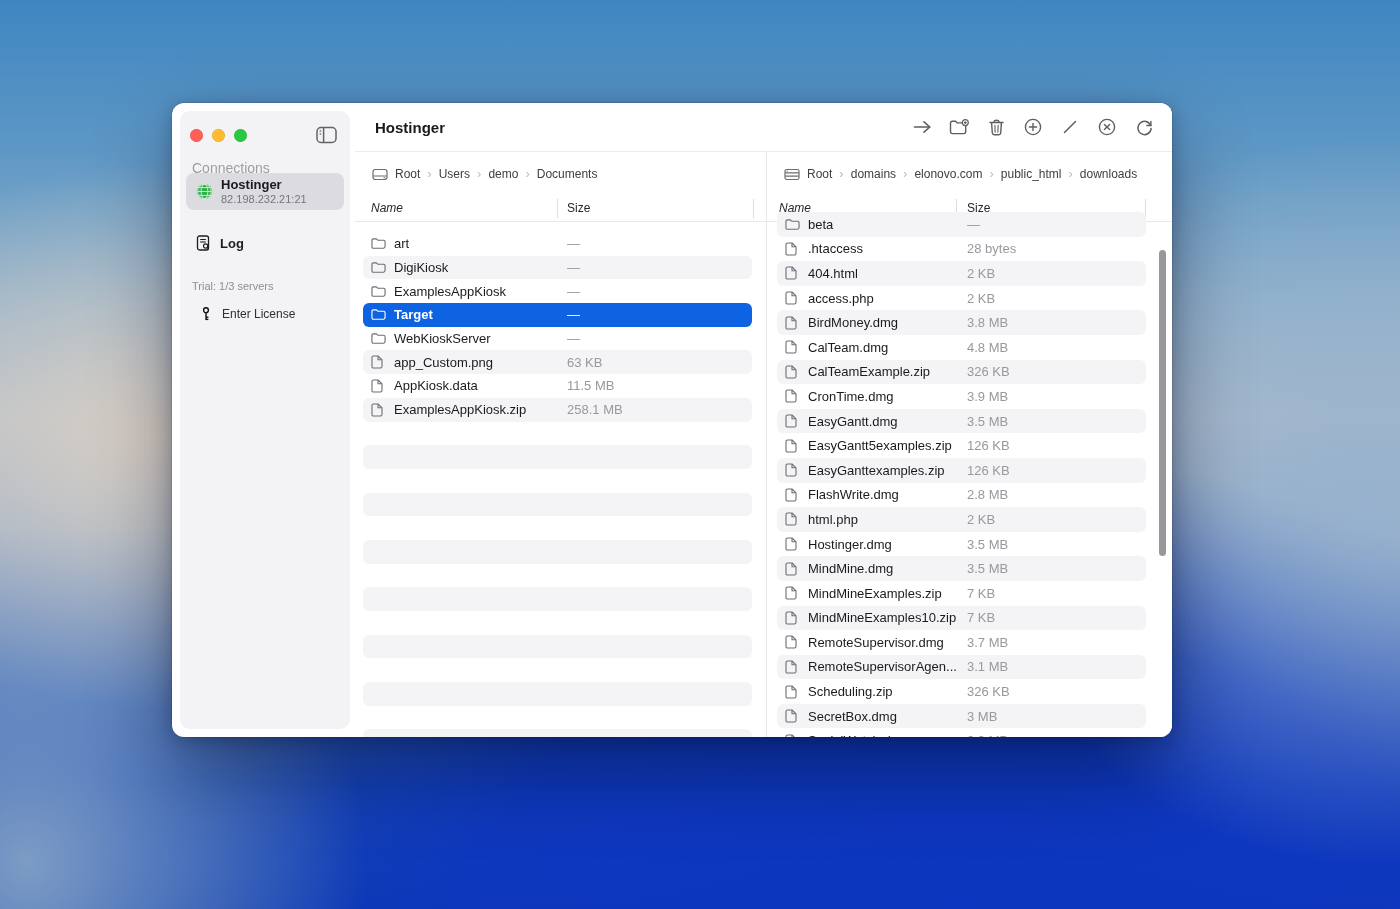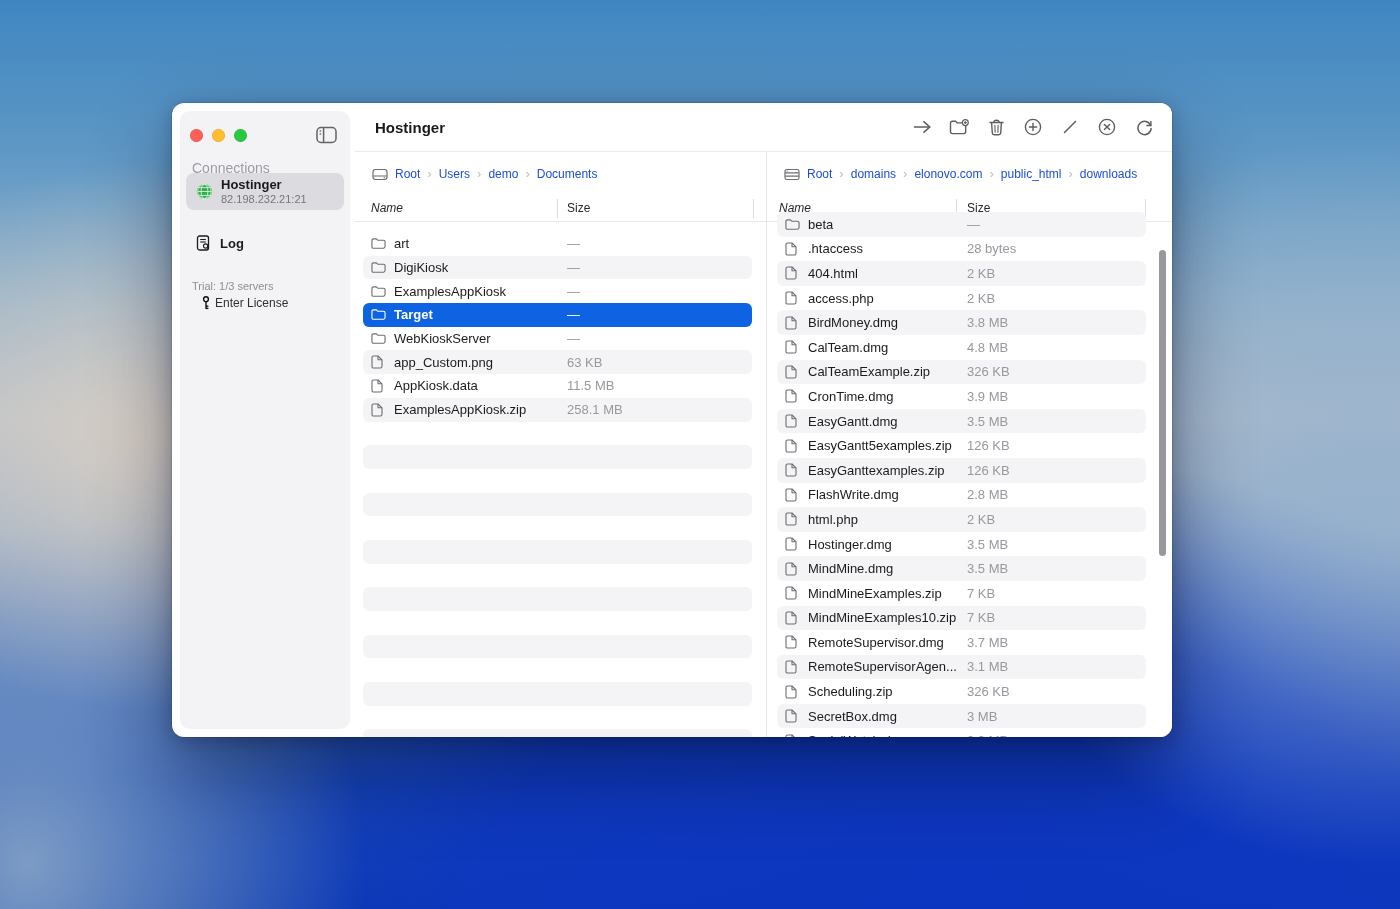--- a/index.html
+++ b/index.html
@@ -37,38 +37,38 @@
   .conn-item{
     position:absolute; left:6px; top:62px; width:158px; height:37px;
     background:#dcdbe0; border-radius:8px; display:flex; align-items:center; padding:0 10px; gap:8px;
   }
   .conn-text{ line-height:1.15; }
   .conn-name{ font-size:13px; font-weight:700; color:#1a1a1e; }
   .conn-addr{ font-size:11px; color:#76767c; }
   .log-item{ position:absolute; left:6px; top:118px; width:158px; height:28px; display:flex; align-items:center; padding:0 10px; gap:9px; }
   .log-label{ font-size:13px; font-weight:600; color:#1c1c20; }
   .trial-text{ position:absolute; left:12px; top:169px; font-size:11px; color:#8e8e94; }
-  .license-item{ position:absolute; left:22px; top:185px; display:flex; align-items:center; gap:5px; }
+  .license-item{ position:absolute; left:22px; top:196px; display:flex; align-items:center; gap:12px; }
   .license-label{ font-size:12px; color:#303034; }
 
   
   .main{ position:absolute; left:183px; top:0; right:0; bottom:0; display:flex; flex-direction:column; border-radius:0 12px 12px 0; overflow:hidden; }
   .titlebar{ height:49px; flex:0 0 49px; display:flex; align-items:center; padding:0 16px 0 20px; border-bottom:1px solid #ecebef; background:#fff; }
   .win-title{ font-size:15px; font-weight:700; color:#1a1a1e; }
   .toolbar{ margin-left:auto; display:flex; align-items:center; gap:13px; color:#5d5d63; }
   .tbtn{ width:24px; height:24px; display:flex; align-items:center; justify-content:center; }
 
   .panes{ flex:1; display:flex; min-height:0; background:#fff; }
   .pane{ display:flex; flex-direction:column; position:relative; min-height:0; }
   .pane-left{ width:412px; flex:0 0 412px; border-right:1px solid #e8e7eb; }
   .pane-right{ flex:1; }
 
   .crumbbar{ height:44px; flex:0 0 44px; display:flex; align-items:center; padding:0 16px 0 17px; gap:7px; color:#6d6d73; }
   .crumbs{ display:flex; align-items:center; gap:7px; }
-  .crumb{ font-size:12px; color:#1d4ed8; white-space:nowrap; }
+  .crumb{ font-size:12px; color:#404040; white-space:nowrap; }
   .crumb-sep{ font-size:13px; color:#bdbdc3; line-height:1; transform:translateY(-1px); }
 
   .colheader{ height:26px; flex:0 0 26px; position:relative; border-bottom:1px solid #e8e7eb; font-size:12px; color:#27272b; }
   .col-name{ position:absolute; top:5px;font-style:italic; }
   .col-size{ position:absolute; top:5px; }
   .pane-left .col-name{ left:16px; } .pane-left .col-size{ left:212px; }
   .pane-right .col-name{ left:12px; } .pane-right .col-size{ left:200px; }
   .hdiv{ position:absolute; top:3px; bottom:3px; width:1px; background:#dddce1; }
   .pane-left .hdiv.d1{ left:202px; } .pane-left .hdiv.d2{ left:398px; }
   .pane-right .hdiv.d1{ left:189px; } .pane-right .hdiv.d2{ left:378px; }

